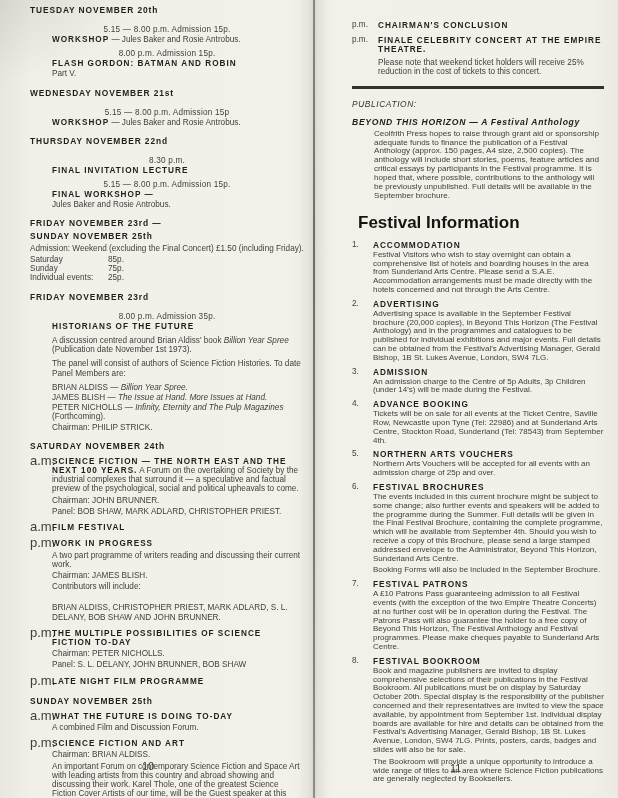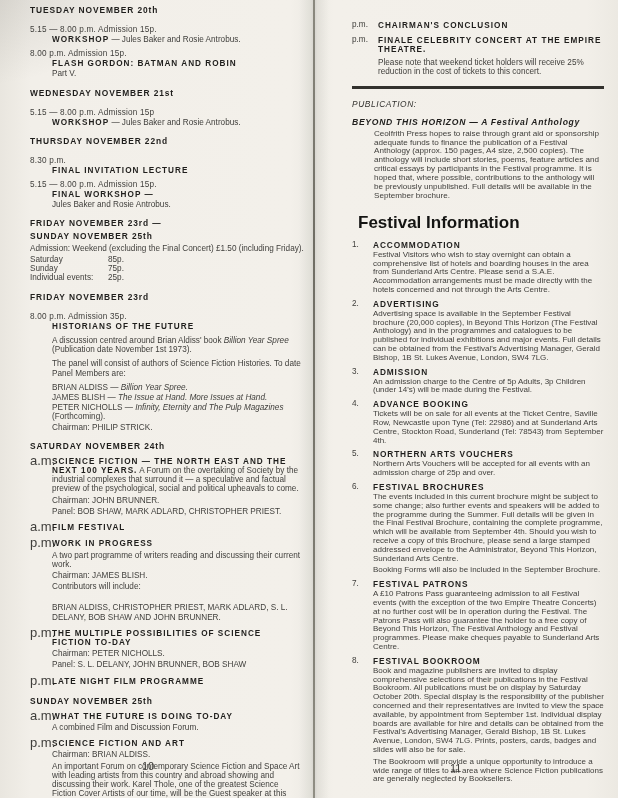--- a/index.html
+++ b/index.html
@@ -16,21 +16,21 @@
     background:linear-gradient(90deg,rgba(0,0,0,0) 0%,rgba(0,0,0,.05) 40%,rgba(0,0,0,.10) 50%,rgba(0,0,0,.05) 62%,rgba(0,0,0,0) 100%);}
   .gutter-line{position:absolute;top:0;bottom:0;left:313px;width:2px;
     background:linear-gradient(180deg,#8b897f,#6f6d64 30%,#7c7a70 70%,#908e84);}
   .page{position:absolute;top:0;height:798px;overflow:hidden;}
   .page.left{left:0;width:312px;padding:5px 8px 0 30px;box-sizing:border-box;}
   .page.right{left:316px;width:302px;padding:20px 14px 0 36px;box-sizing:border-box;}
 
   p,h3{margin:0;padding:0;}
   .day{font-weight:bold;font-size:8.4px;letter-spacing:.9px;color:#1f1e1c;margin:9px 0 3px;}
   .day.first{margin-top:0;}
-  .time{font-size:8.2px;letter-spacing:.2px;margin:10px 0 1px;}
+  .time{font-size:8.2px;letter-spacing:.2px;margin:10px 0 1px;text-align:center;}
   .body{font-size:8.2px;line-height:9.2px;margin:1px 0;}
   .ind{margin-left:22px;}
   .et{font-weight:bold;letter-spacing:1px;color:#1f1e1c;}
   .gap{margin-top:5px;}
   .pricerow{display:flex;font-size:8.2px;line-height:9.4px;}
   .pl{width:78px;flex:none;}
   .ev{display:flex;margin:5px 0 4px;}
   .lab{width:22px;flex:none;font-size:13px;line-height:9.2px;}
   .evc{flex:1;min-width:0;}
   .evc .body + .body{margin-top:2px;}

